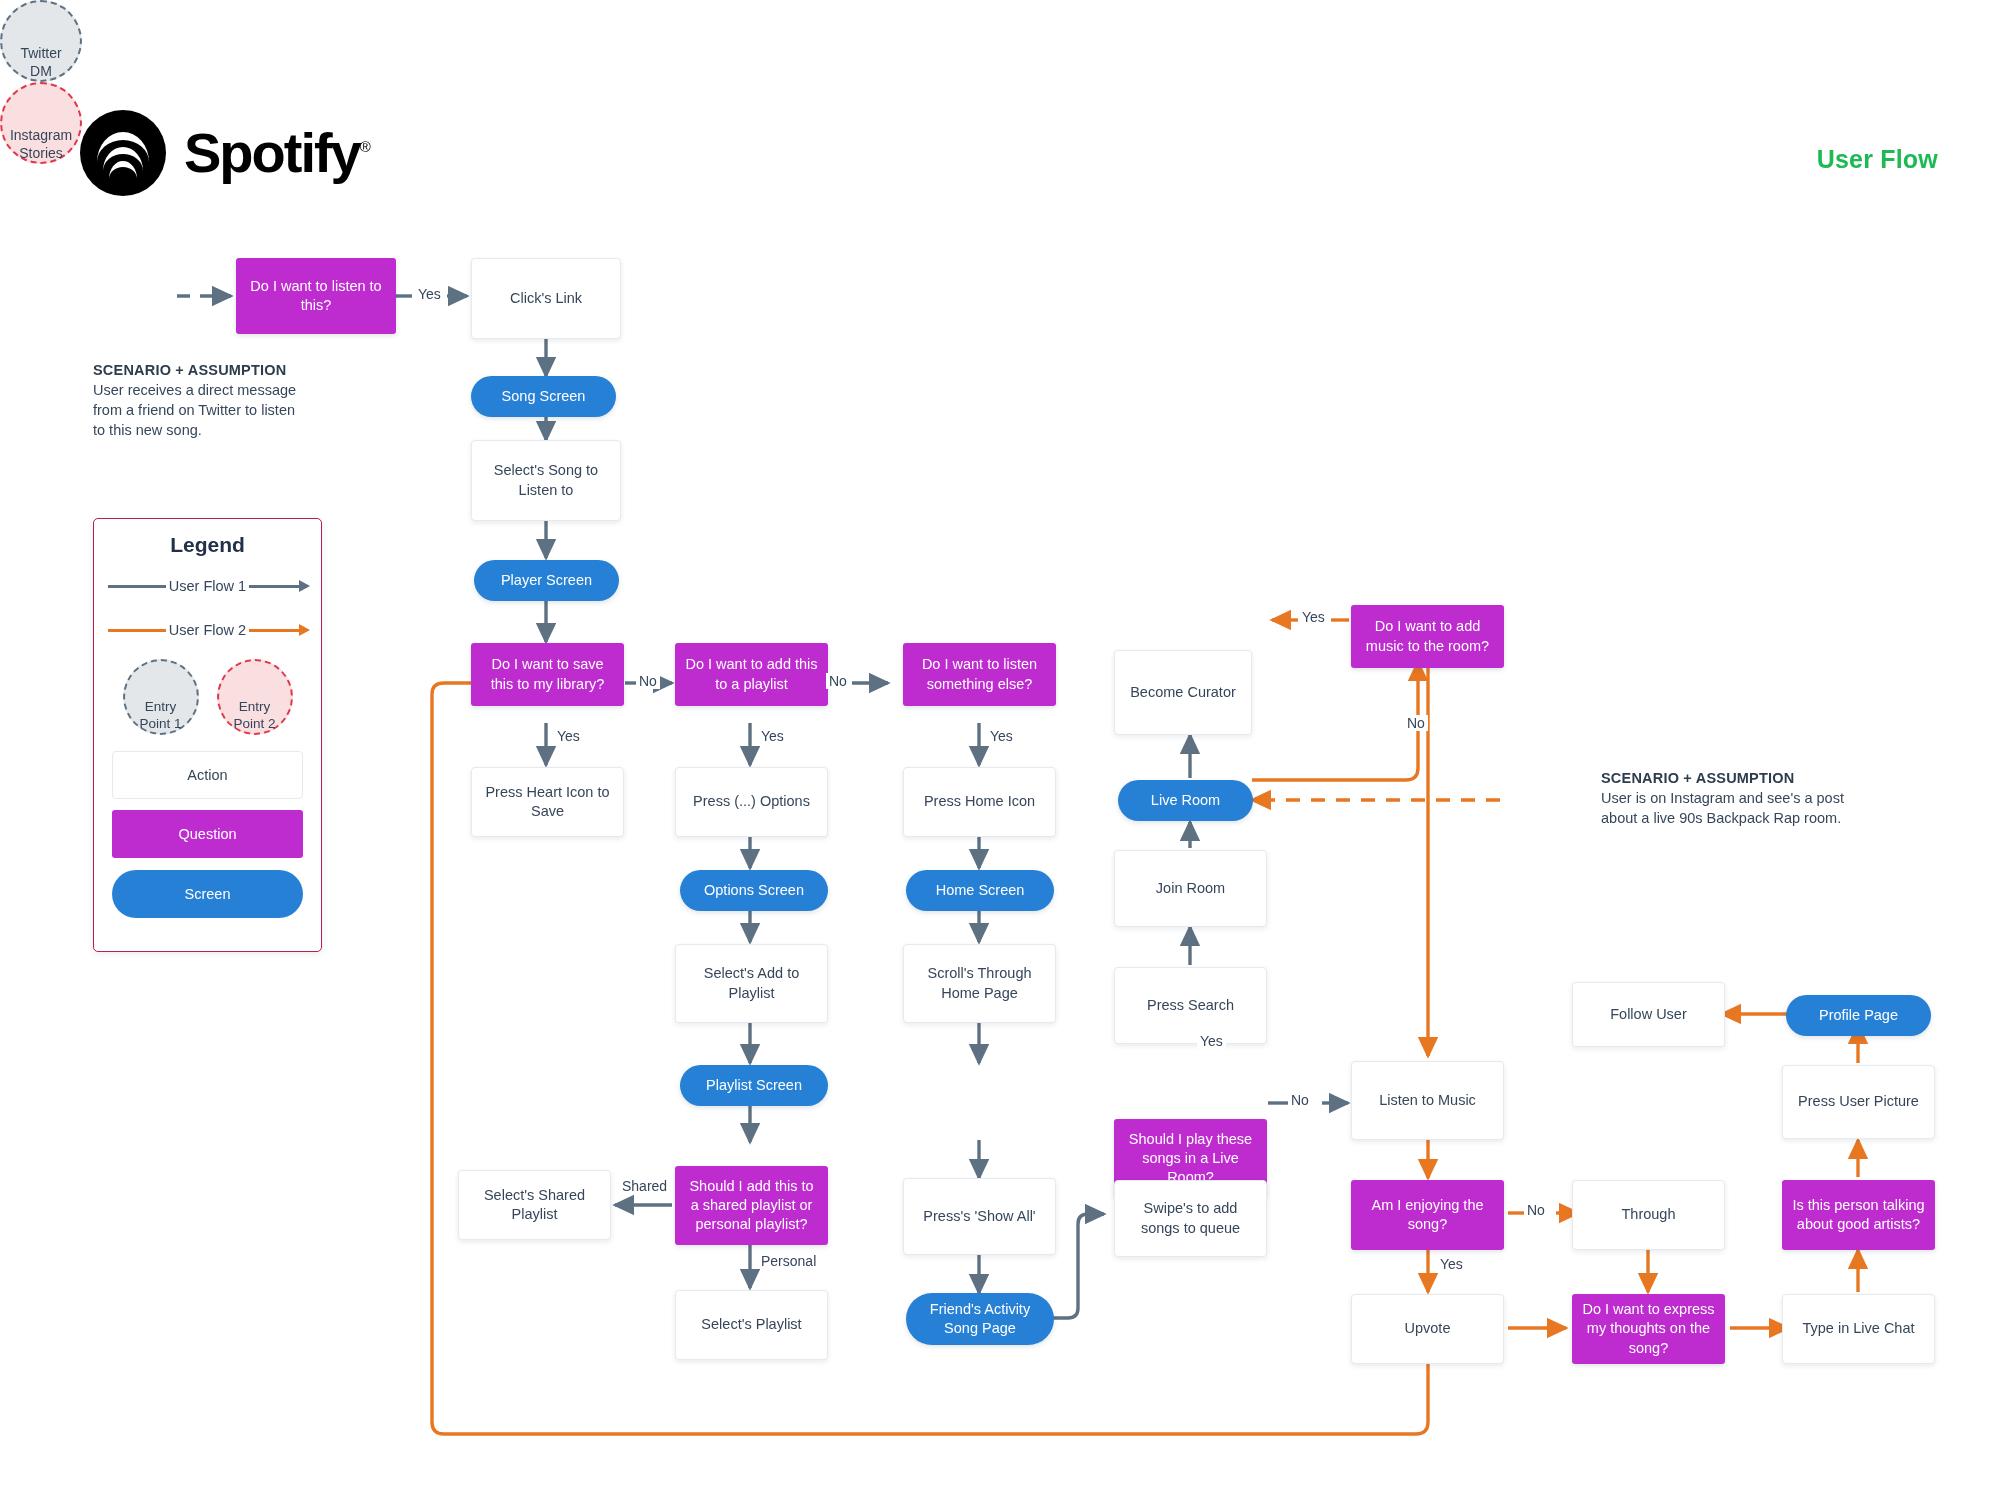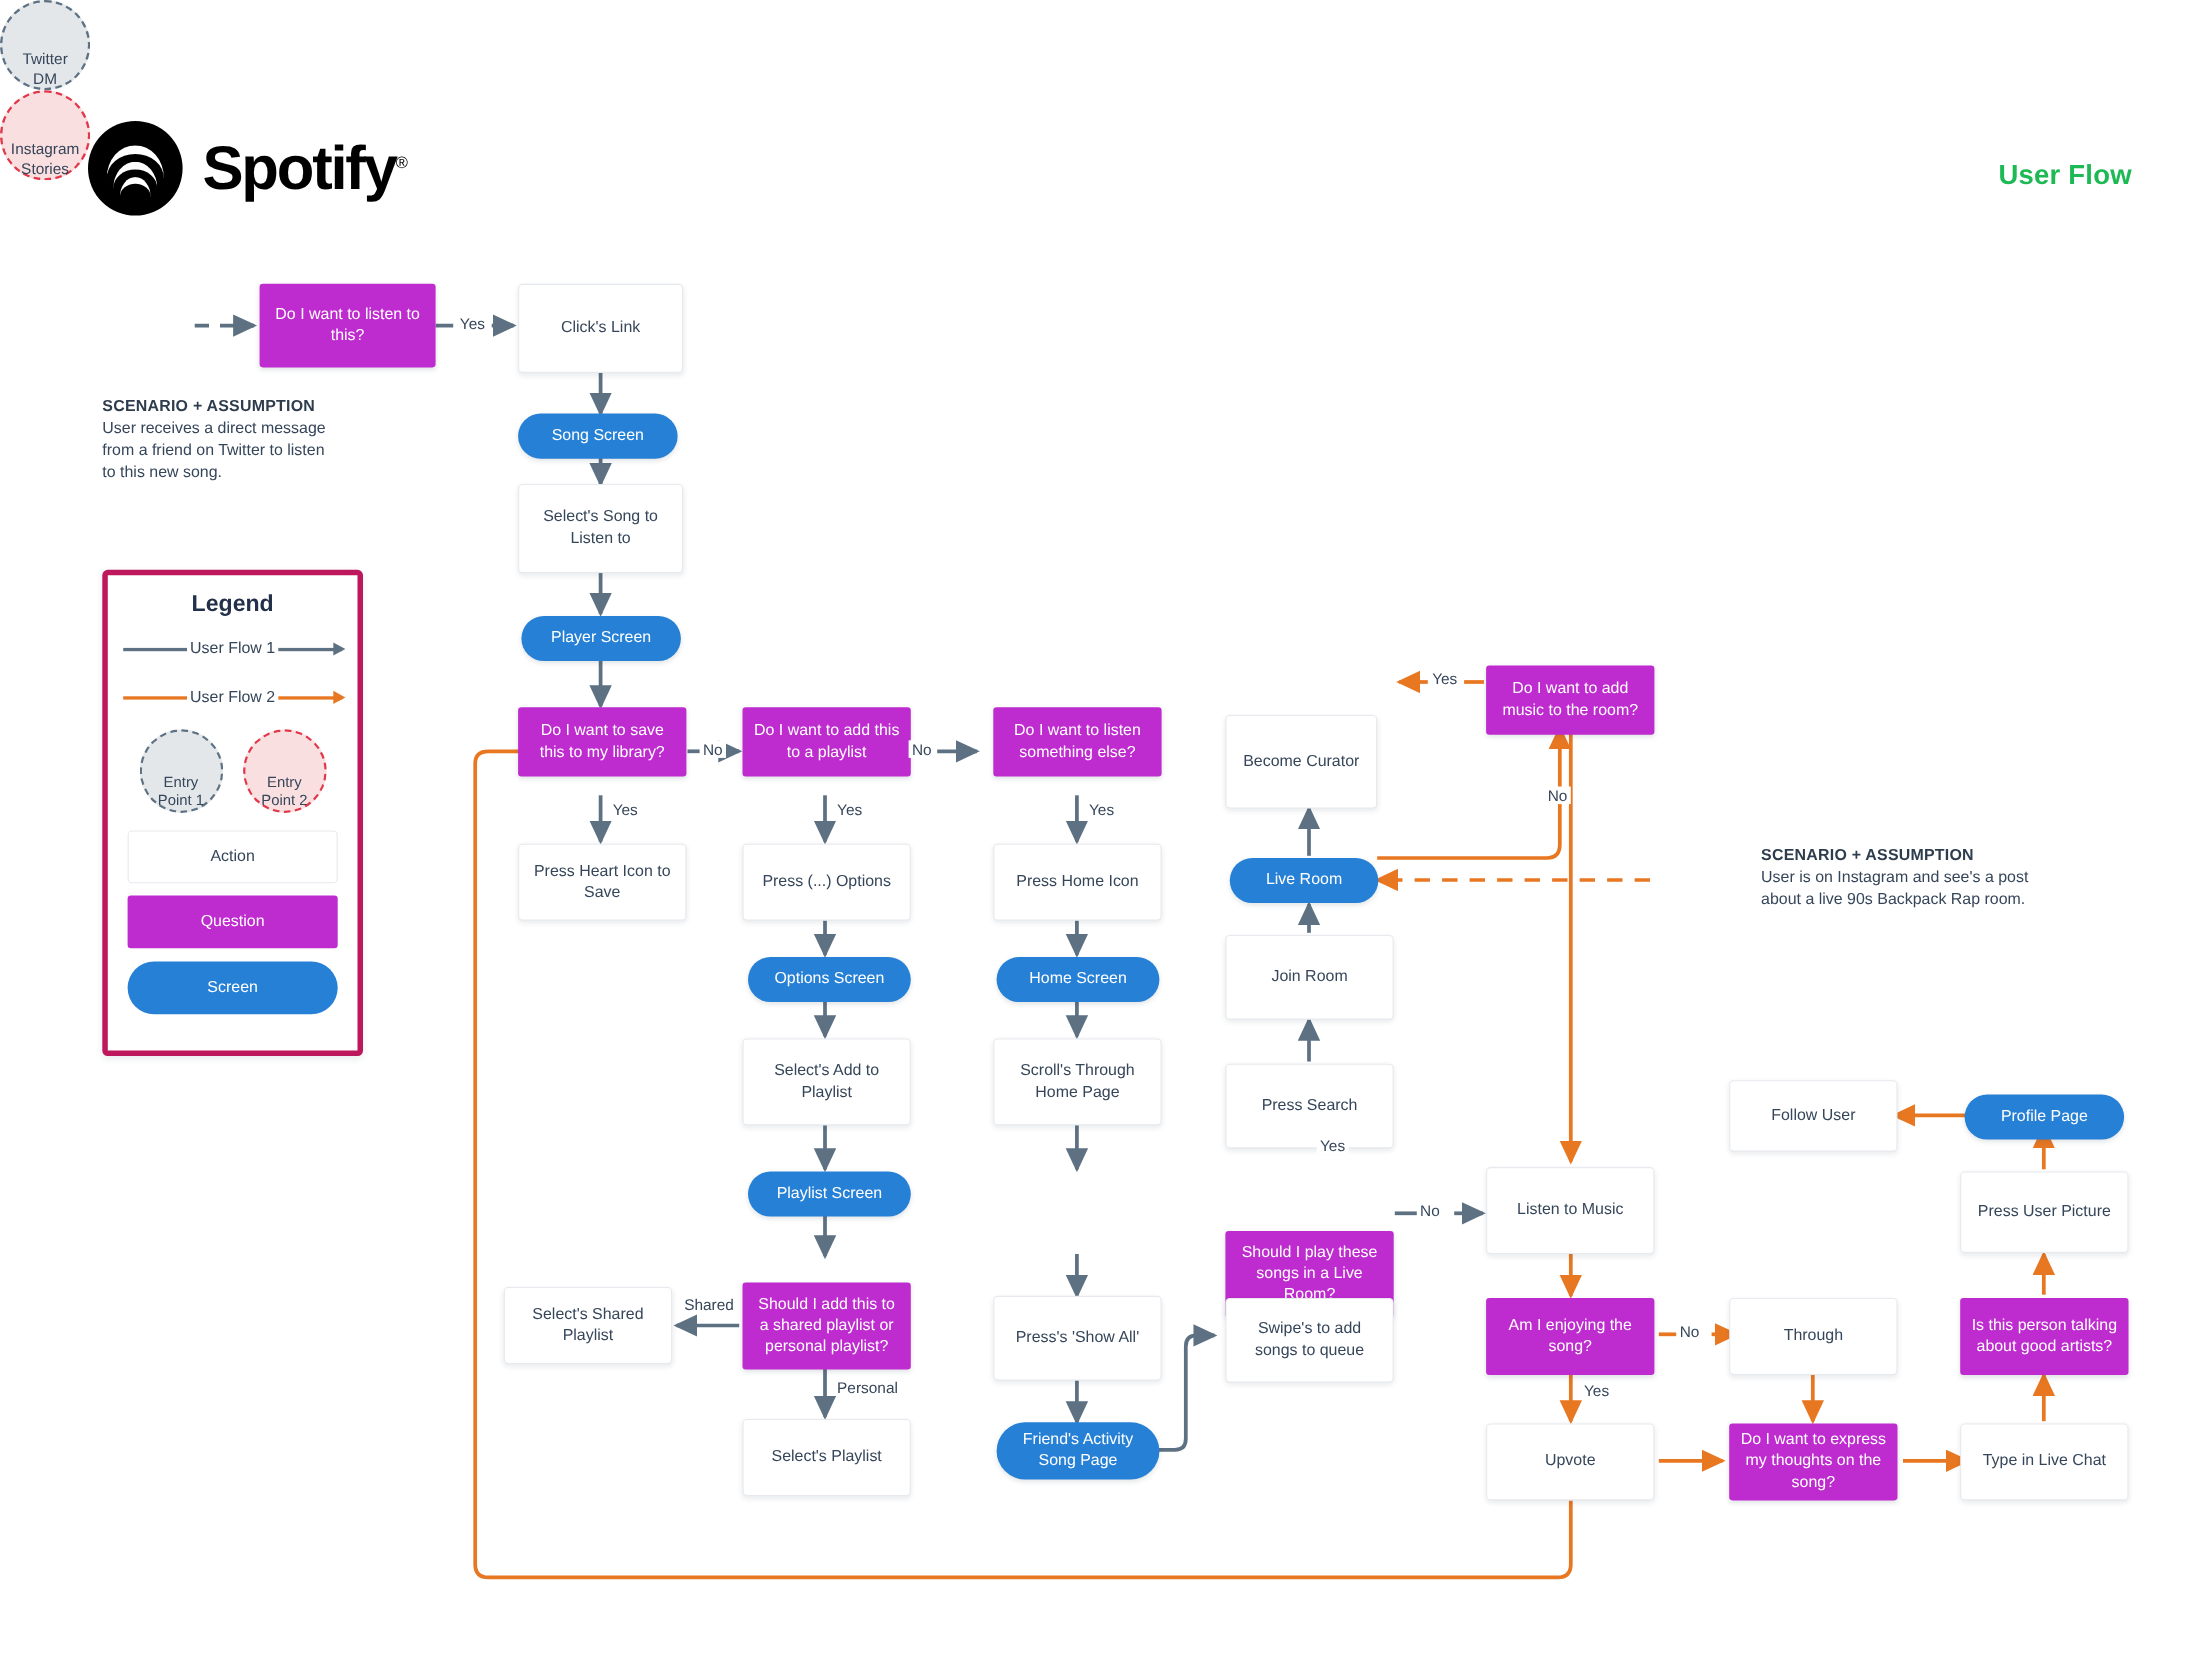--- a/index.html
+++ b/index.html
@@ -30,21 +30,21 @@
   .entry2{background:#fadfe0;border:2px dashed #e0384a;}
 
   
   .elabel{position:absolute;font-size:14px;color:#36465a;background:#fff;padding:0 3px;white-space:nowrap;}
 
   
   .scenario{position:absolute;font-size:14.5px;line-height:1.38;color:#36465a;}
   .scenario .sc-head{font-weight:700;letter-spacing:.2px;color:#2e3d4e;}
 
   
-  #legend{position:absolute;left:93px;top:518px;width:227px;height:432px;background:#fff;border:5px solid #be185d;border-radius:5px;box-shadow:0 2px 7px rgba(40,55,75,.10);}
+  #legend{position:absolute;left:93px;top:518px;width:227px;height:432px;background:#fff;border:1px solid #be185d;border-radius:5px;box-shadow:0 2px 7px rgba(40,55,75,.10);}
   #legend-title{text-align:center;font-size:21px;font-weight:700;color:#23304a;margin-top:14px;}
   .lg-row{position:relative;height:30px;margin-top:14px;display:flex;align-items:center;justify-content:center;}
   .lg-row .lbl{font-size:14.5px;color:#36465a;background:#fff;padding:0 3px;z-index:2;position:relative;}
   .lg-line{position:absolute;left:14px;right:14px;top:50%;height:3px;margin-top:-1.5px;z-index:1;}
   .lg-line.g{background:#5d7183;}
   .lg-line.o{background:#E87722;}
   .lg-arrow{position:absolute;right:11px;top:50%;margin-top:-6px;width:0;height:0;border-top:6px solid transparent;border-bottom:6px solid transparent;z-index:1;}
   .lg-arrow.g{border-left:11px solid #5d7183;}
   .lg-arrow.o{border-left:11px solid #E87722;}
   #lg-circles{display:flex;justify-content:center;gap:18px;margin-top:14px;}

